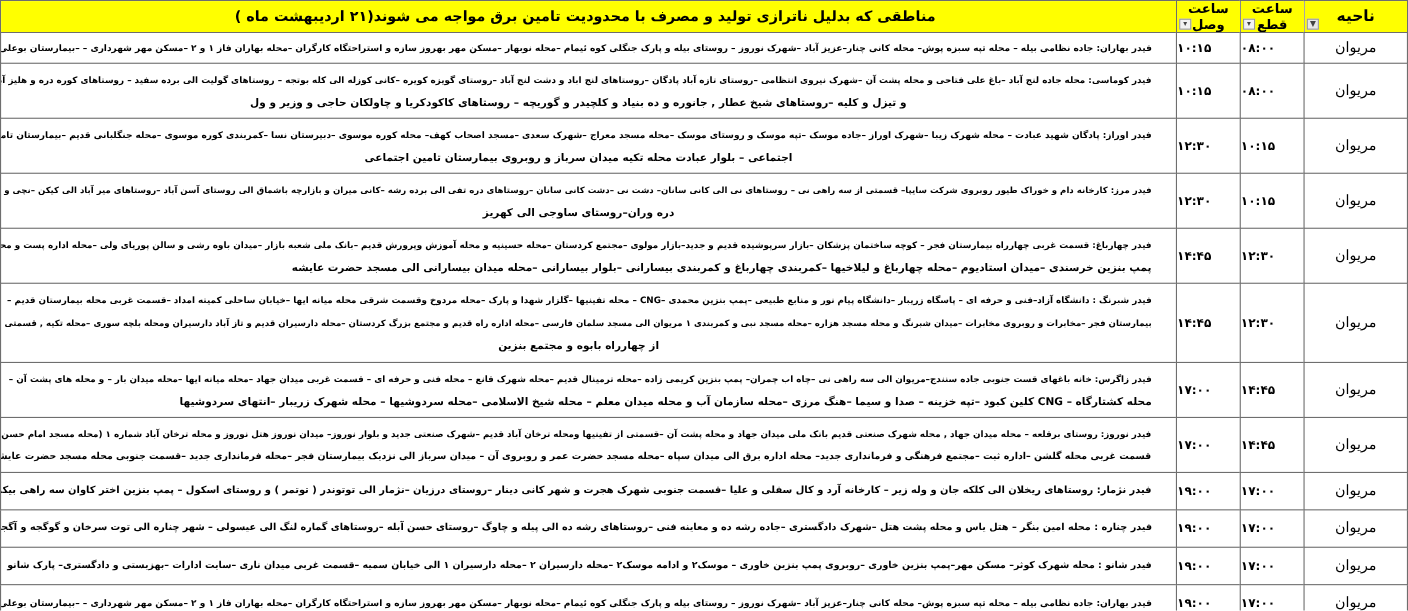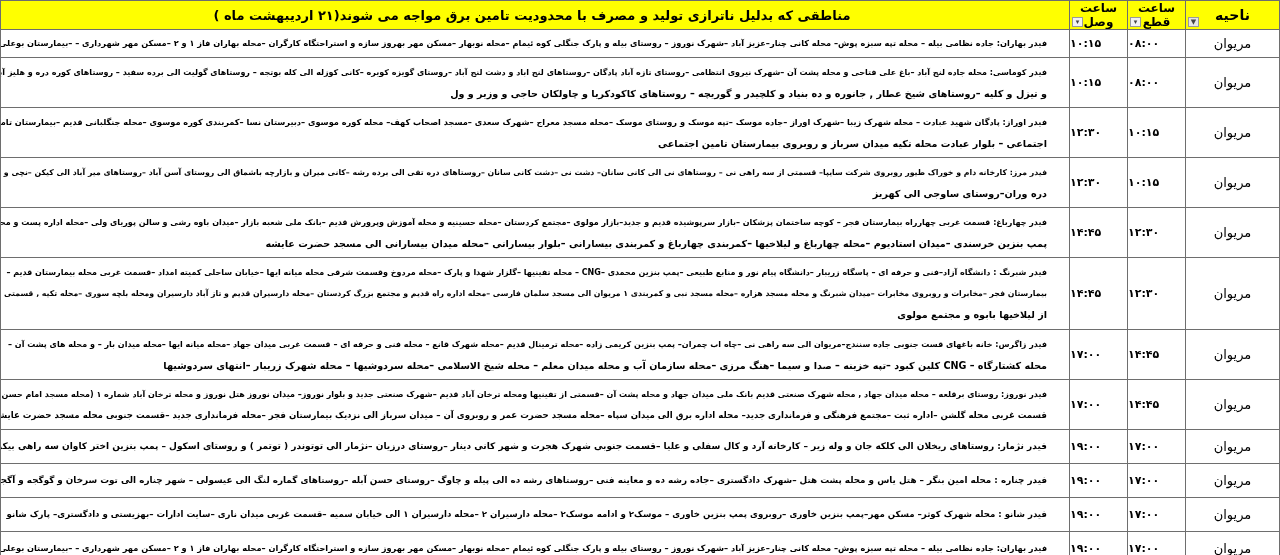--- a/index.html
+++ b/index.html
@@ -48,21 +48,21 @@
       letter-spacing: 0.5px;
     }
     td.areas {
       font-weight: bold;
       font-size: 9.6px;
       line-height: 21px;
       padding: 2px 22px 2px 4px;
       text-align: right;
     }
     td.areas .line { display: block; white-space: nowrap; }
-    td.areas .line.center { }
+    td.areas .line.center { text-align: center; }
   </style>
 </head>
 <body>
 
 <table class="sheet">
   <colgroup>
     <col style="width:94px">
     <col style="width:58px">
     <col style="width:58px">
     <col>
@@ -129,21 +129,21 @@
           <span class="line" style="font-size: 9.6px;">پمپ بنزین خرسندی –میدان استادیوم –محله چهارباغ و لیلاخیها –کمربندی چهارباغ و کمربندی بیسارانی –بلوار بیسارانی –محله میدان بیسارانی الی مسجد حضرت عایشه</span>
         </td>
       </tr>
       <tr style="height: 72px;">
         <td class="region">مریوان</td>
         <td class="time">۱۲:۳۰</td>
         <td class="time">۱۴:۴۵</td>
         <td class="areas">
           <span class="line" style="font-size: 8px;">فیدر شبرنگ : دانشگاه آزاد–فنی و حرفه ای – پاسگاه زریبار –دانشگاه پیام نور و منابع طبیعی –پمپ بنزین محمدی –CNG – محله تفینیها –گلزار شهدا و پارک –محله مردوخ وقسمت شرقی محله میانه ایها –خیابان ساحلی کمیته امداد –قسمت غربی محله بیمارستان قدیم –</span>
           <span class="line" style="font-size: 7.8px;">بیمارستان فجر –مخابرات و روبروی مخابرات –میدان شبرنگ و محله مسجد هزاره –محله مسجد نبی و کمربندی ۱ مریوان الی مسجد سلمان فارسی –محله اداره راه قدیم و مجتمع بزرگ کردستان –محله دارسیران قدیم و تاز آباد دارسیران ومحله بلچه سوری –محله تکیه , قسمتی</span>
-          <span class="line center" style="font-size: 9.6px;">از لیلاخیها بابوه و مجتمع مولوی</span>
+          <span class="line center" style="font-size: 9.6px;">از چهارراه بابوه و مجتمع بنزین</span>
         </td>
       </tr>
       <tr style="height: 50px;">
         <td class="region">مریوان</td>
         <td class="time">۱۴:۴۵</td>
         <td class="time">۱۷:۰۰</td>
         <td class="areas">
           <span class="line" style="font-size: 8px;">فیدر زاگرس: خانه باغهای قست جنوبی جاده سنندج–مریوان الی سه راهی نی –چاه اب چمران– پمپ بنزین کریمی زاده –محله ترمینال قدیم –محله شهرک قانع – محله فنی و حرفه ای – قسمت غربی میدان جهاد –محله میانه ایها –محله میدان بار – و محله های پشت آن –</span>
           <span class="line" style="font-size: 9.6px;">محله کشتارگاه – CNG کلین کبود –تپه خزینه – صدا و سیما –هنگ مرزی –محله سازمان آب و محله میدان معلم – محله شیخ الاسلامی –محله سردوشیها – محله شهرک زریبار –انتهای سردوشیها</span>
         </td>

